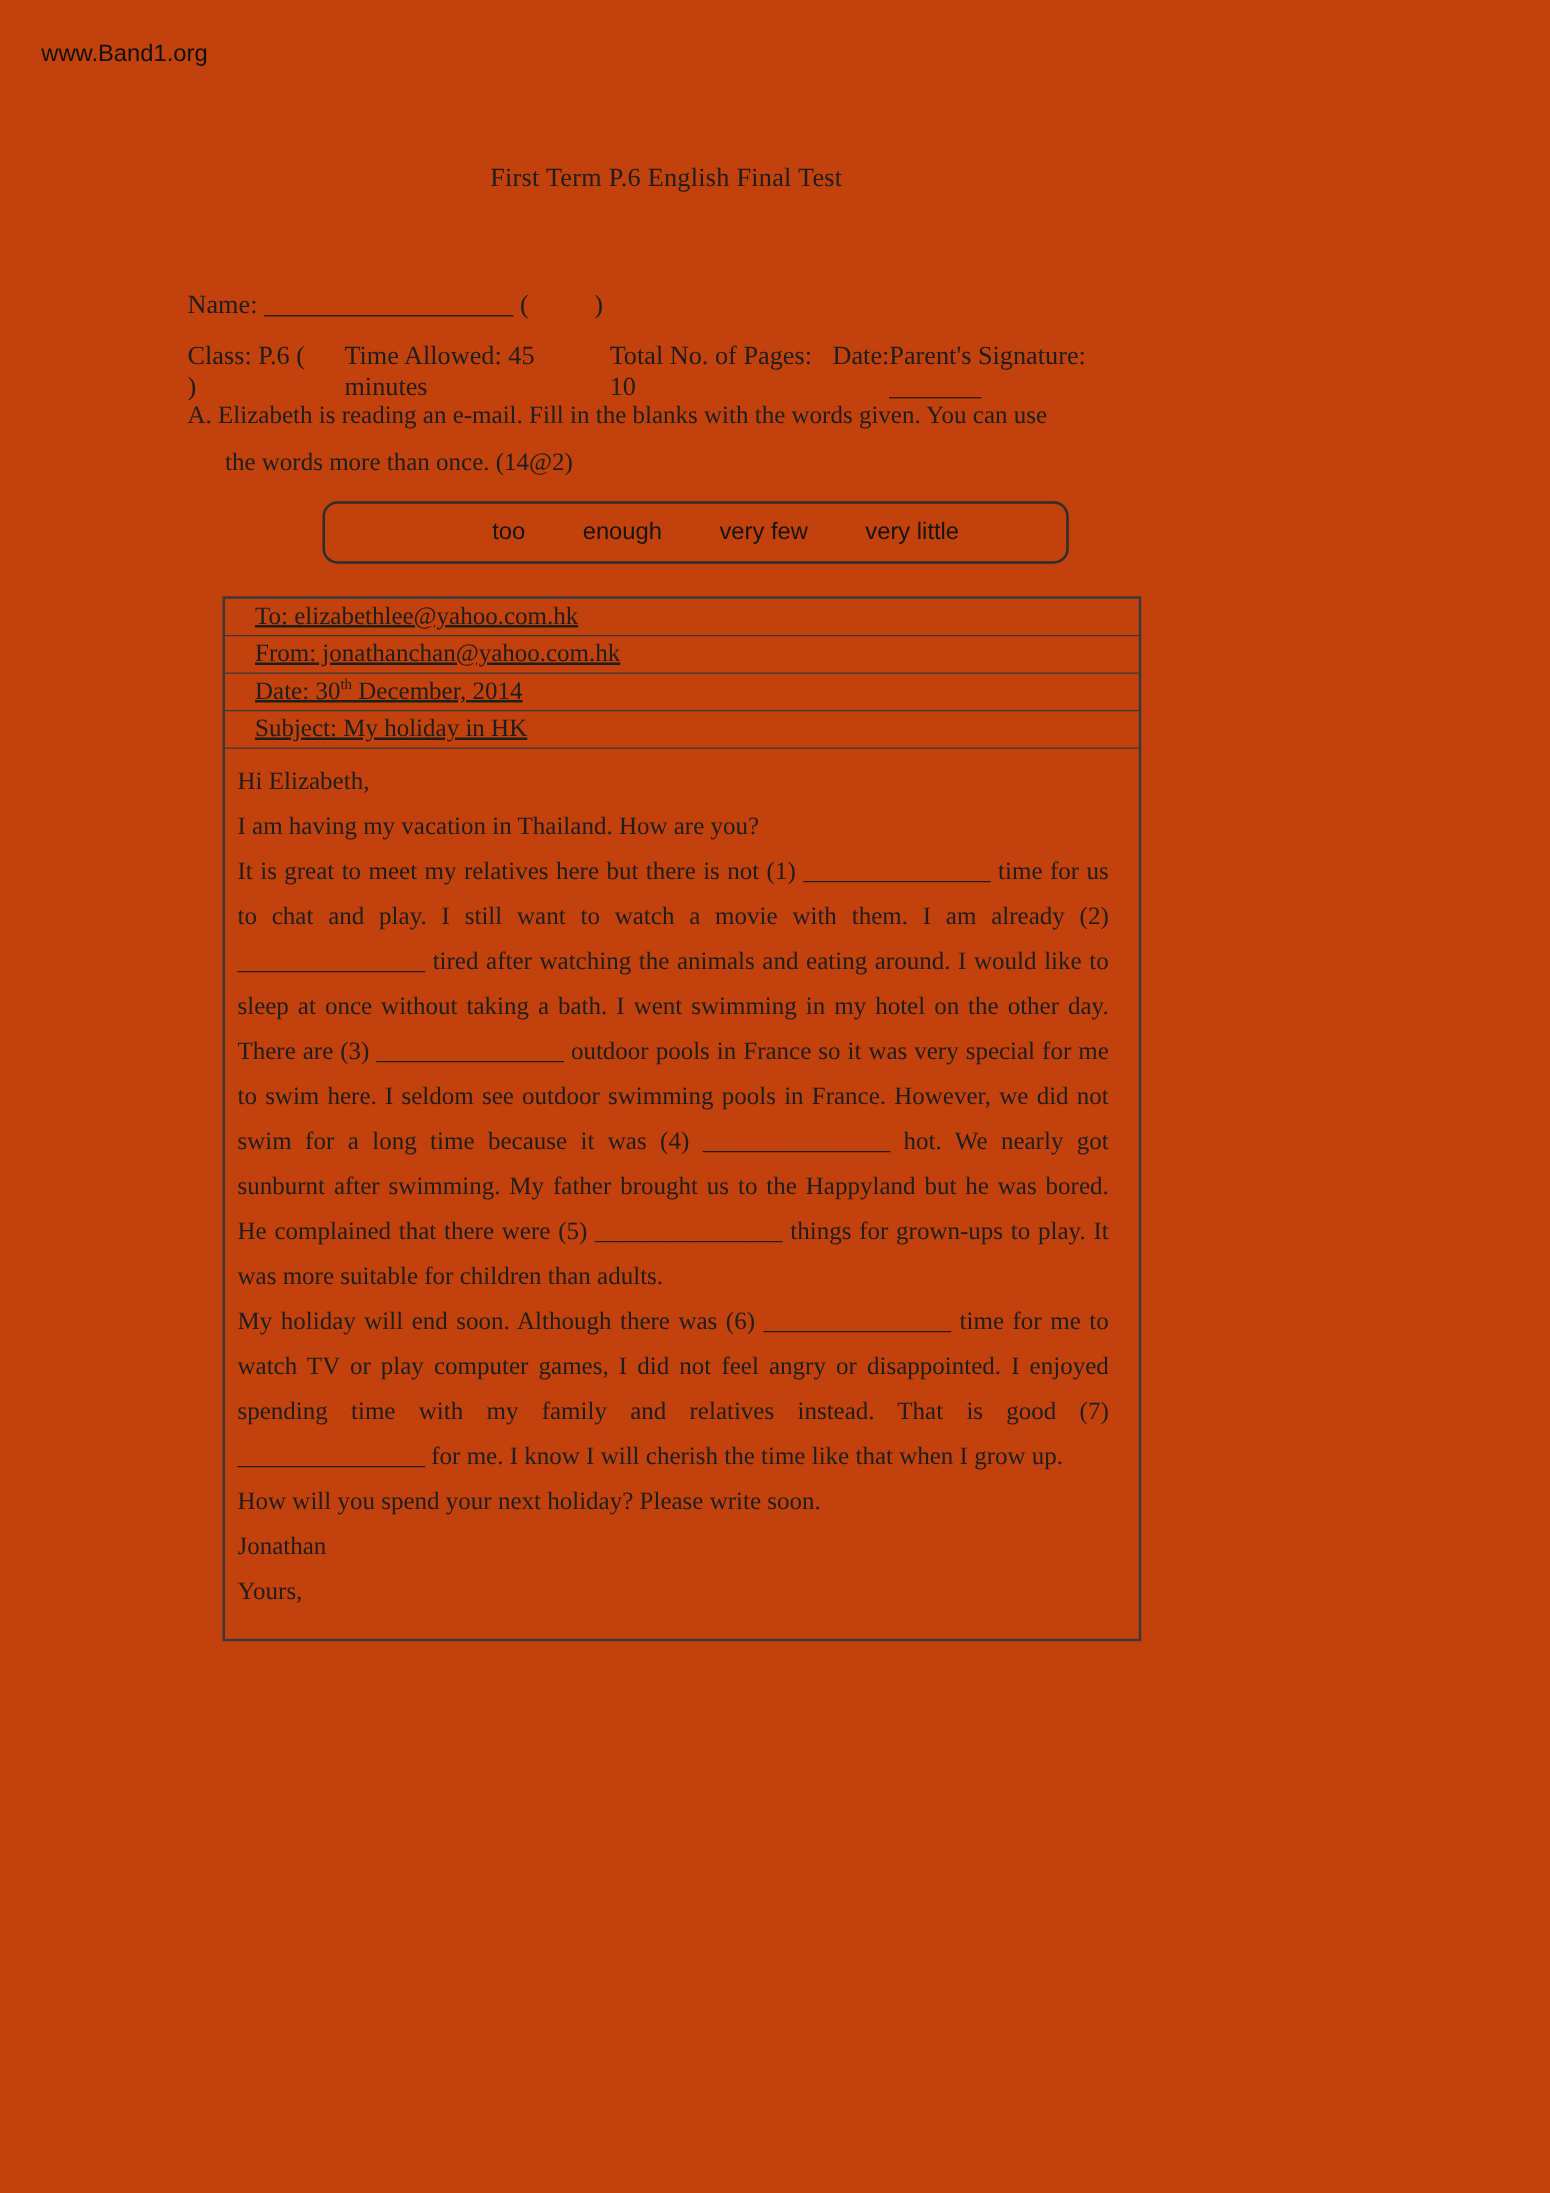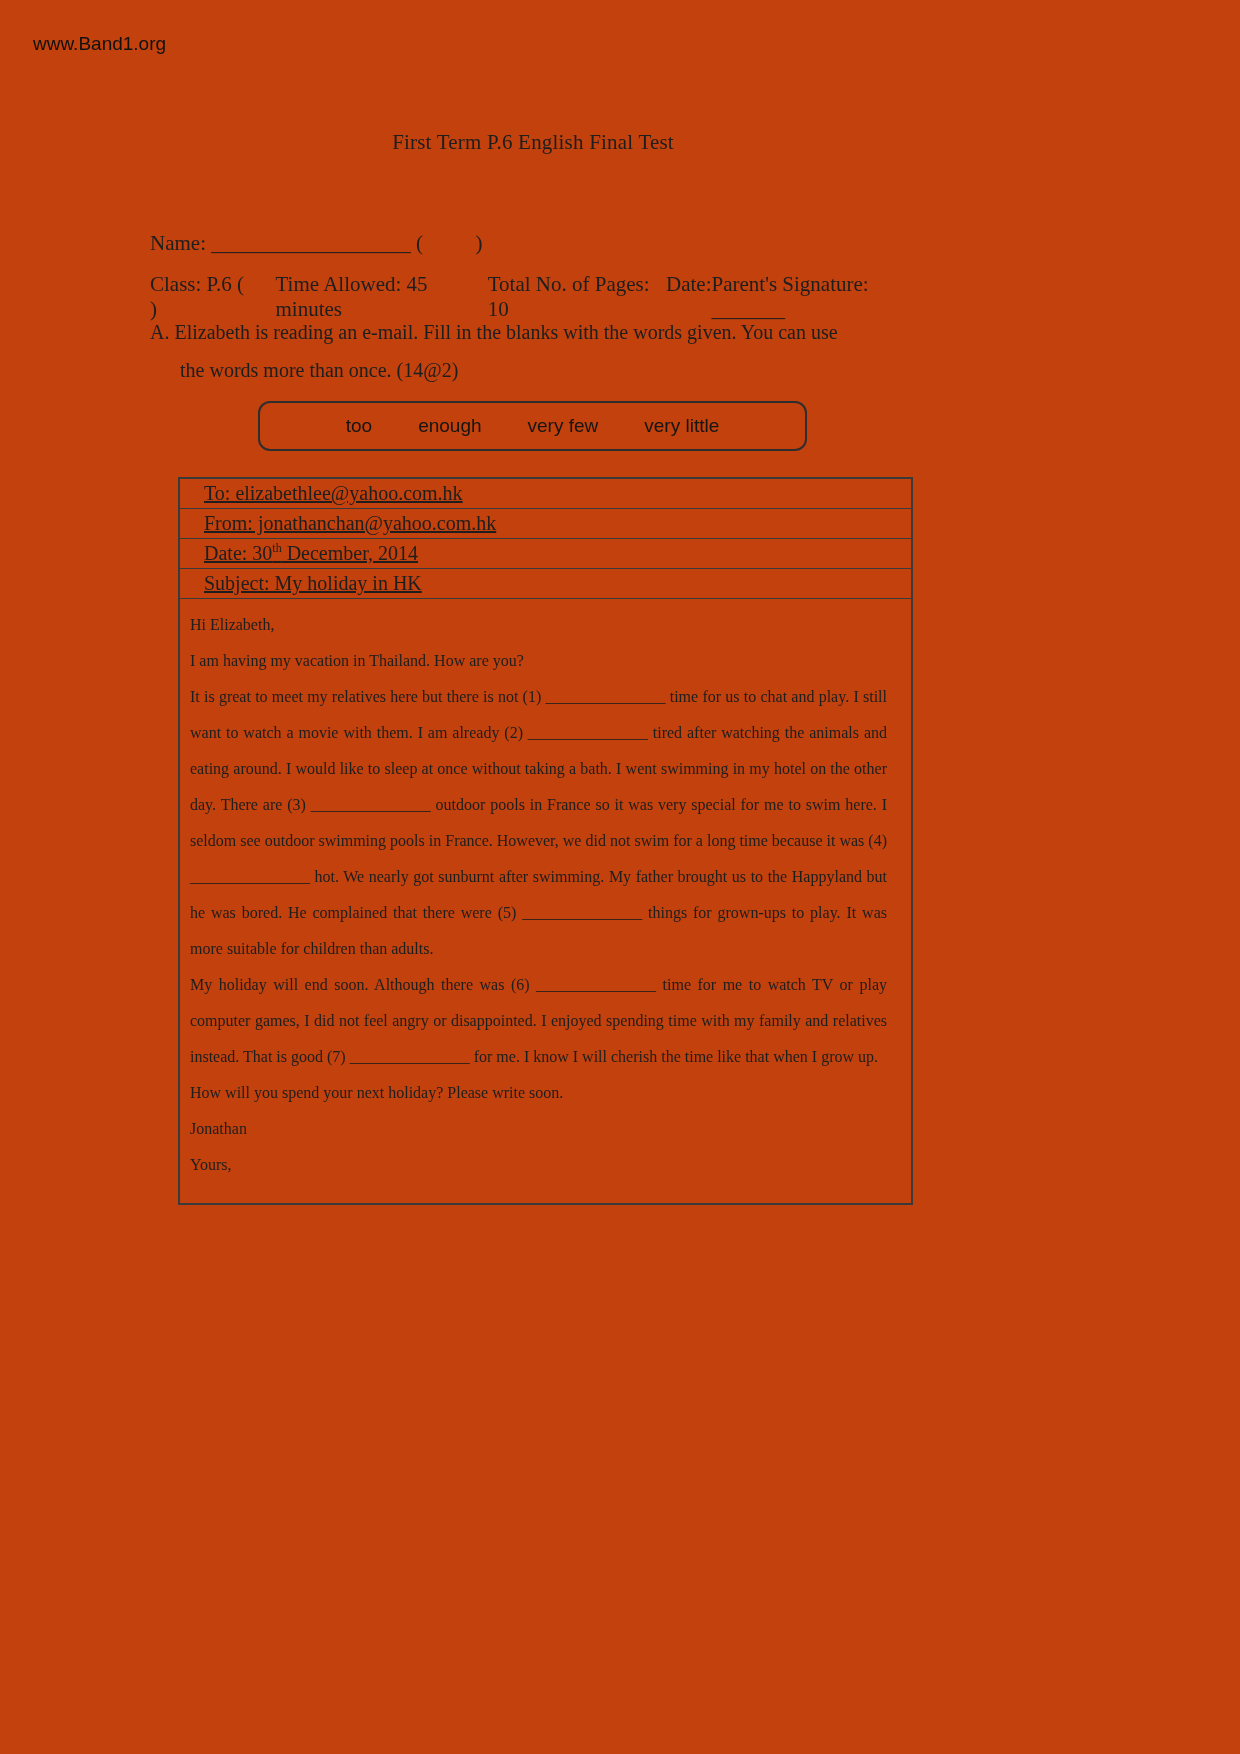--- a/index.html
+++ b/index.html
@@ -64,41 +64,42 @@
     height: 46px;
     border: 2px solid #2e2e2e;
     border-radius: 12px;
     display: flex;
     align-items: center;
     justify-content: center;
     gap: 46px;
     font-family: "Liberation Sans", sans-serif;
     font-size: 19px;
     color: #151515;
+    padding-left: 48px;
   }
 
   .email-box {
     margin: 26px 0 0 28px;
     width: 731px;
     border: 2px solid #3a3a3a;
   }
 
   .email-row {
     font-size: 20px;
     line-height: 27px;
     padding: 1px 4px 1px 24px;
     border-bottom: 1.5px solid #3a3a3a;
     white-space: pre-wrap;
     text-decoration: underline;
   }
   .email-row sup { font-size: 12px; line-height: 0; }
 
   .email-body {
     padding: 8px 24px 20px 10px;
-    font-size: 16px;
+    font-size: 20px;
     line-height: 36px;
     text-align: justify;
   }
   .email-body p { margin: 0; }
   .greeting { margin-bottom: 36px; }
 </style>
 </head>
 <body>
 
 <div class="page">

